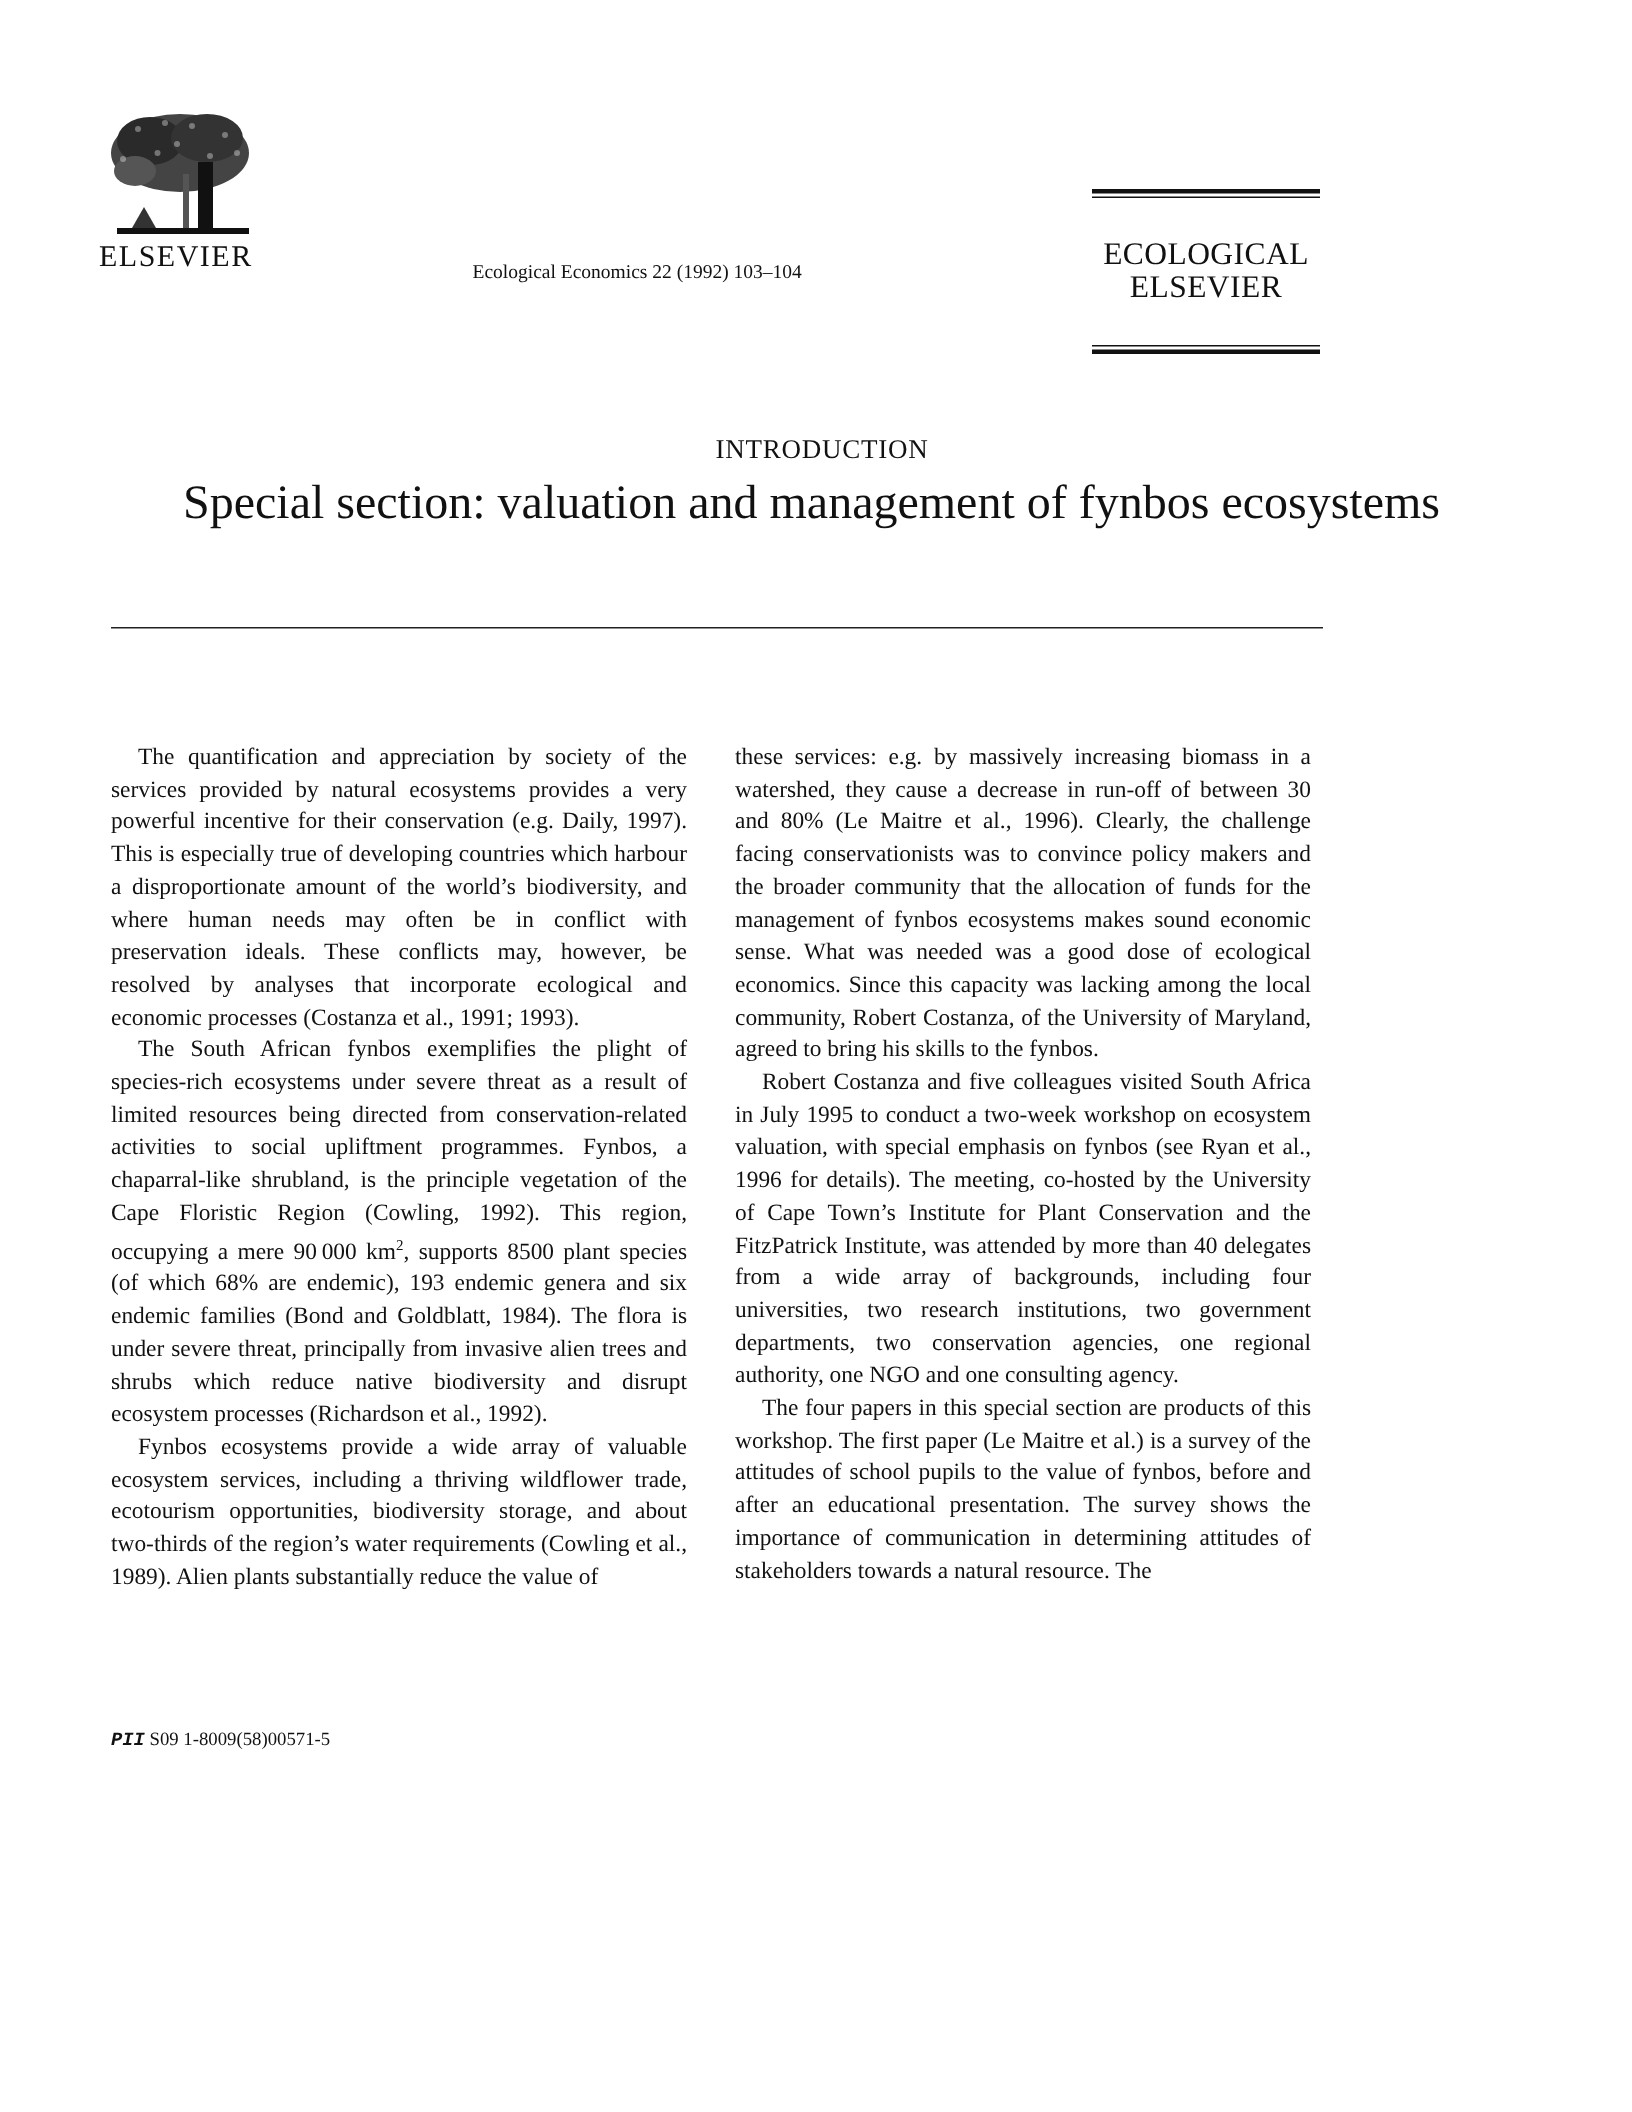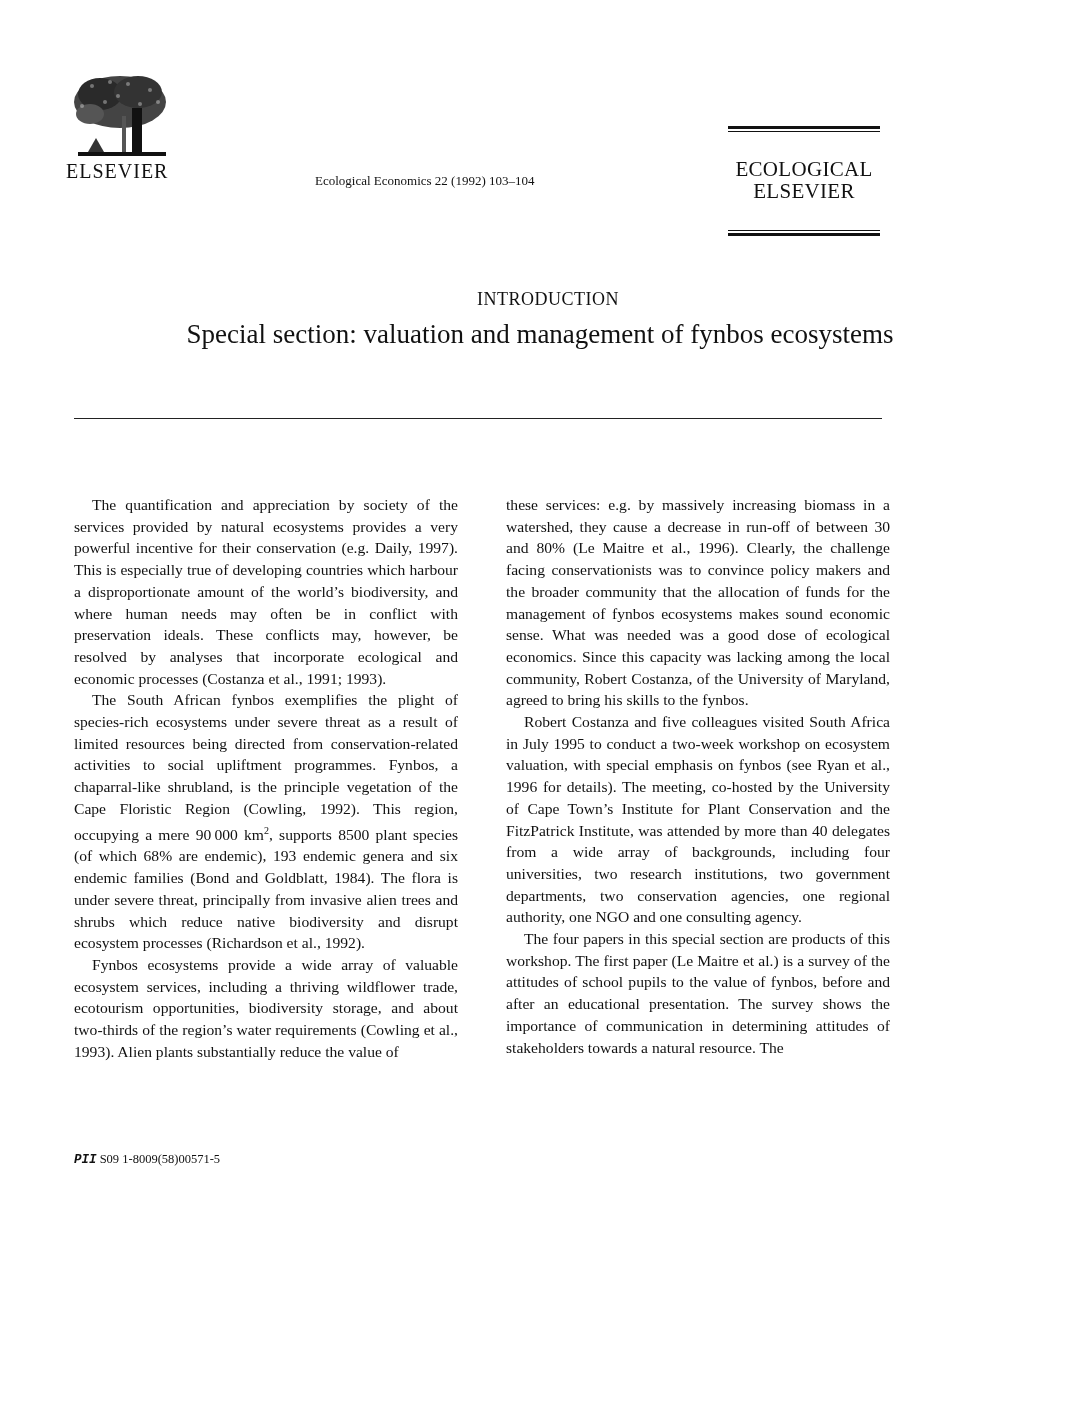--- a/index.html
+++ b/index.html
@@ -6,25 +6,25 @@
     body { width: 1088px; height: 1408px; position: relative; overflow: hidden; color: #111; font-family: "Liberation Serif", "DejaVu Serif", serif; }
     .logo { position: absolute; left: 66px; top: 72px; width: 112px; }
     .logo svg { display: block; margin-left: 4px; }
     .logo-text { font-size: 20px; letter-spacing: 1px; margin-top: 0px; }
     .citation { position: absolute; left: 315px; top: 173px; font-size: 13px; }
     .journal { position: absolute; left: 728px; top: 78px; width: 152px; text-align: center; margin-top: 48px; }
     .journal .rule-top { border-top: 3px solid #111; height: 2px; border-bottom: 1px solid #111; margin-bottom: 26px; }
     .journal .rule-bot { border-top: 1px solid #111; height: 2px; border-bottom: 3px solid #111; margin-top: 28px; }
     .journal-name { font-size: 21px; line-height: 22px; letter-spacing: 0.3px; }
     .section-label { position: absolute; left: 4px; width: 1088px; top: 289px; text-align: center; font-size: 18px; letter-spacing: 0.5px; }
-    .title { position: absolute; left: 120px; width: 840px; top: 318px; text-align: center; font-size: 27px; line-height: 33px; }
+    .title { position: absolute; left: 120px; width: 840px; top: 318px; text-align: right; font-size: 32px; line-height: 33px; }
     .divider { position: absolute; left: 74px; width: 808px; top: 418px; border-top: 1px solid #222; }
     .col { position: absolute; top: 454px; width: 384px; font-size: 15.6px; line-height: 21.7px; text-align: justify; hyphens: manual; margin-top: 40px; }
     .col-left { left: 74px; }
-    .col-right { left: 506px; }
+    .col-right { left: 490px; }
     .col p { margin: 0; text-indent: 18px; }
     .col p.cont { text-indent: 0; }
     .footer { position: absolute; left: 74px; top: 1150px; font-size: 12.5px; line-height: 18px; }
     .footer .pii { font-style: italic; font-weight: bold; font-family: Liberation Mono, monospace; }
   </style>
 </head>
 <body>
 
 <div class="logo">
   <svg width="100" height="88" viewBox="0 0 100 88">
@@ -62,21 +62,21 @@
   <div class="rule-bot"></div>
 </div>
 
 <div class="section-label">INTRODUCTION</div>
 <div class="title">Special section: valuation and management of fynbos ecosystems</div>
 <div class="divider"></div>
 
 <div class="col col-left">
   <p>The quantification and appreciation by society of the services provided by natural ecosystems provides a very powerful incentive for their con­servation (e.g. Daily, 1997). This is especially true of developing countries which harbour a dispro­portionate amount of the world’s biodiversity, and where human needs may often be in conflict with preservation ideals. These conflicts may, however, be resolved by analyses that incorporate ecological and economic processes (Costanza et al., 1991; 1993).</p>
   <p><span>The South African fynbos exemplifies the plight of species-rich ecosystems under severe threat as a result of limited resources being directed from conservation-related activities to social upliftment programmes. Fynbos, a chaparral-like shrubland, is the principle vegetation of the Cape Floristic Region (Cowling, 1992). This region, occupying a mere 90 000 km</span><sup style="font-size:10px;">2</sup><span>, supports 8500 plant species (of which 68% are endemic), 193 endemic genera and six endemic families (Bond and Goldblatt, 1984). The flora is under severe threat, principally from invasive alien trees and shrubs which reduce na­tive biodiversity and disrupt ecosystem processes (Richardson et al., 1992).</span></p>
-  <p>Fynbos ecosystems provide a wide array of valuable ecosystem services, including a thriving wildflower trade, ecotourism opportunities, biodi­versity storage, and about two-thirds of the re­gion’s water requirements (Cowling et al., 1993). Alien plants substantially reduce the value of</p>
+  <p>Fynbos ecosystems provide a wide array of valuable ecosystem services, including a thriving wildflower trade, ecotourism opportunities, biodi­versity storage, and about two-thirds of the re­gion’s water requirements (Cowling et al., 1989). Alien plants substantially reduce the value of</p>
 </div>
 
 <div class="col col-right">
   <p class="cont">these services: e.g. by massively increasing biomass in a watershed, they cause a decrease in run-off of between 30 and 80% (Le Maitre et al., 1996). Clearly, the challenge facing conservation­ists was to convince policy makers and the broader community that the allocation of funds for the management of fynbos ecosystems makes sound economic sense. What was needed was a good dose of ecological economics. Since this capacity was lacking among the local community, Robert Costanza, of the University of Maryland, agreed to bring his skills to the fynbos.</p>
   <p>Robert Costanza and five colleagues visited South Africa in July 1995 to conduct a two-week workshop on ecosystem valuation, with special emphasis on fynbos (see Ryan et al., 1996 for details). The meeting, co-hosted by the University of Cape Town’s Institute for Plant Conservation and the FitzPatrick Institute, was attended by more than 40 delegates from a wide array of backgrounds, including four universities, two re­search institutions, two government departments, two conservation agencies, one regional authority, one NGO and one consulting agency.</p>
   <p>The four papers in this special section are prod­ucts of this workshop. The first paper (Le Maitre et al.) is a survey of the attitudes of school pupils to the value of fynbos, before and after an educa­tional presentation. The survey shows the impor­tance of communication in determining attitudes of stakeholders towards a natural resource. The</p>
 </div>
 
 <div class="footer">
   <div><span class="pii">PII</span> <span>S09 1-8009(58)00571-5</span></div>

